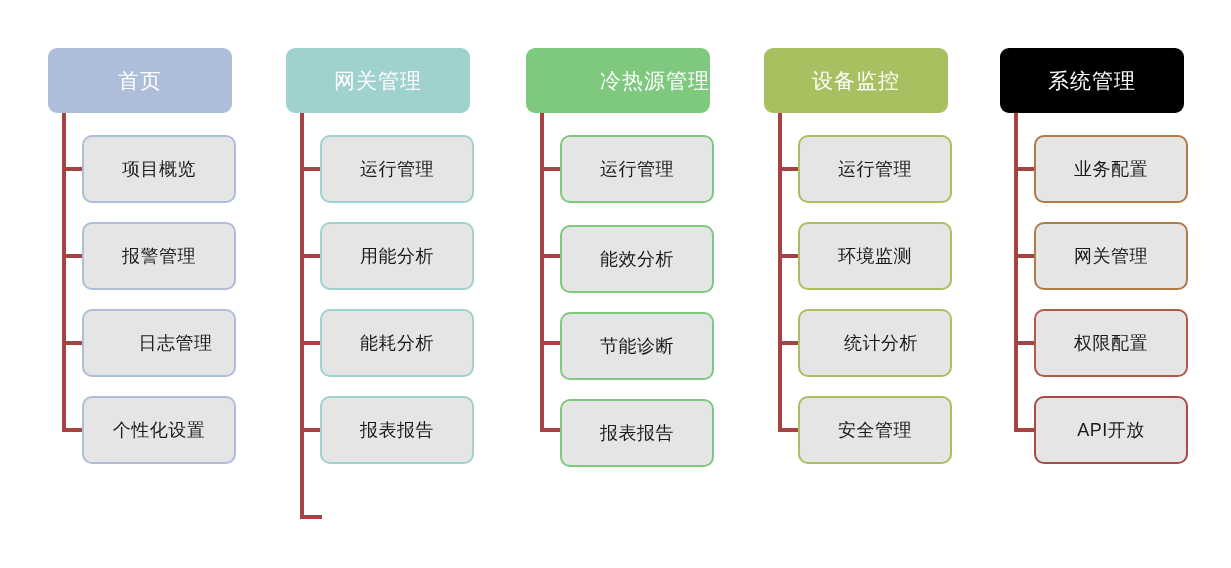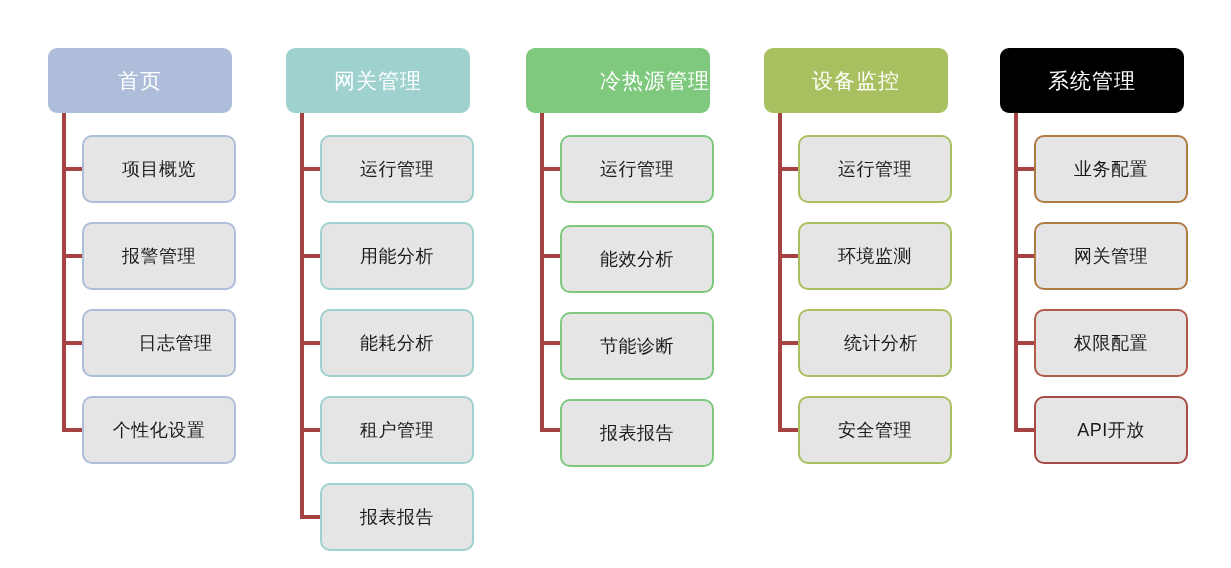--- a/index.html
+++ b/index.html
@@ -129,23 +129,20 @@
         <div class="node-child" style="border-color: rgb(159, 209, 206);">
           <span>运行管理</span>
         </div>
         <div class="node-child" style="border-color: rgb(159, 209, 206);">
           <span>用能分析</span>
         </div>
         <div class="node-child" style="border-color: rgb(159, 209, 206);">
           <span>能耗分析</span>
         </div>
         <div class="node-child" style="border-color: rgb(159, 209, 206);">
-          <span>租户管理</span>
-        </div>
-        <div class="node-child" style="border-color: rgb(159, 209, 206);">
           <span>报表报告</span>
         </div>
       </div>
     </div>
     <div class="column" style="left: 522px;">
       <div class="node-root" style="background: rgb(126, 201, 126); justify-content: flex-end;">
         <span>冷热源管理</span>
       </div>
       <div class="trunk" style="top: 113px; height: 319px;"></div>
       <div class="branch" style="top: 167px;"></div>

